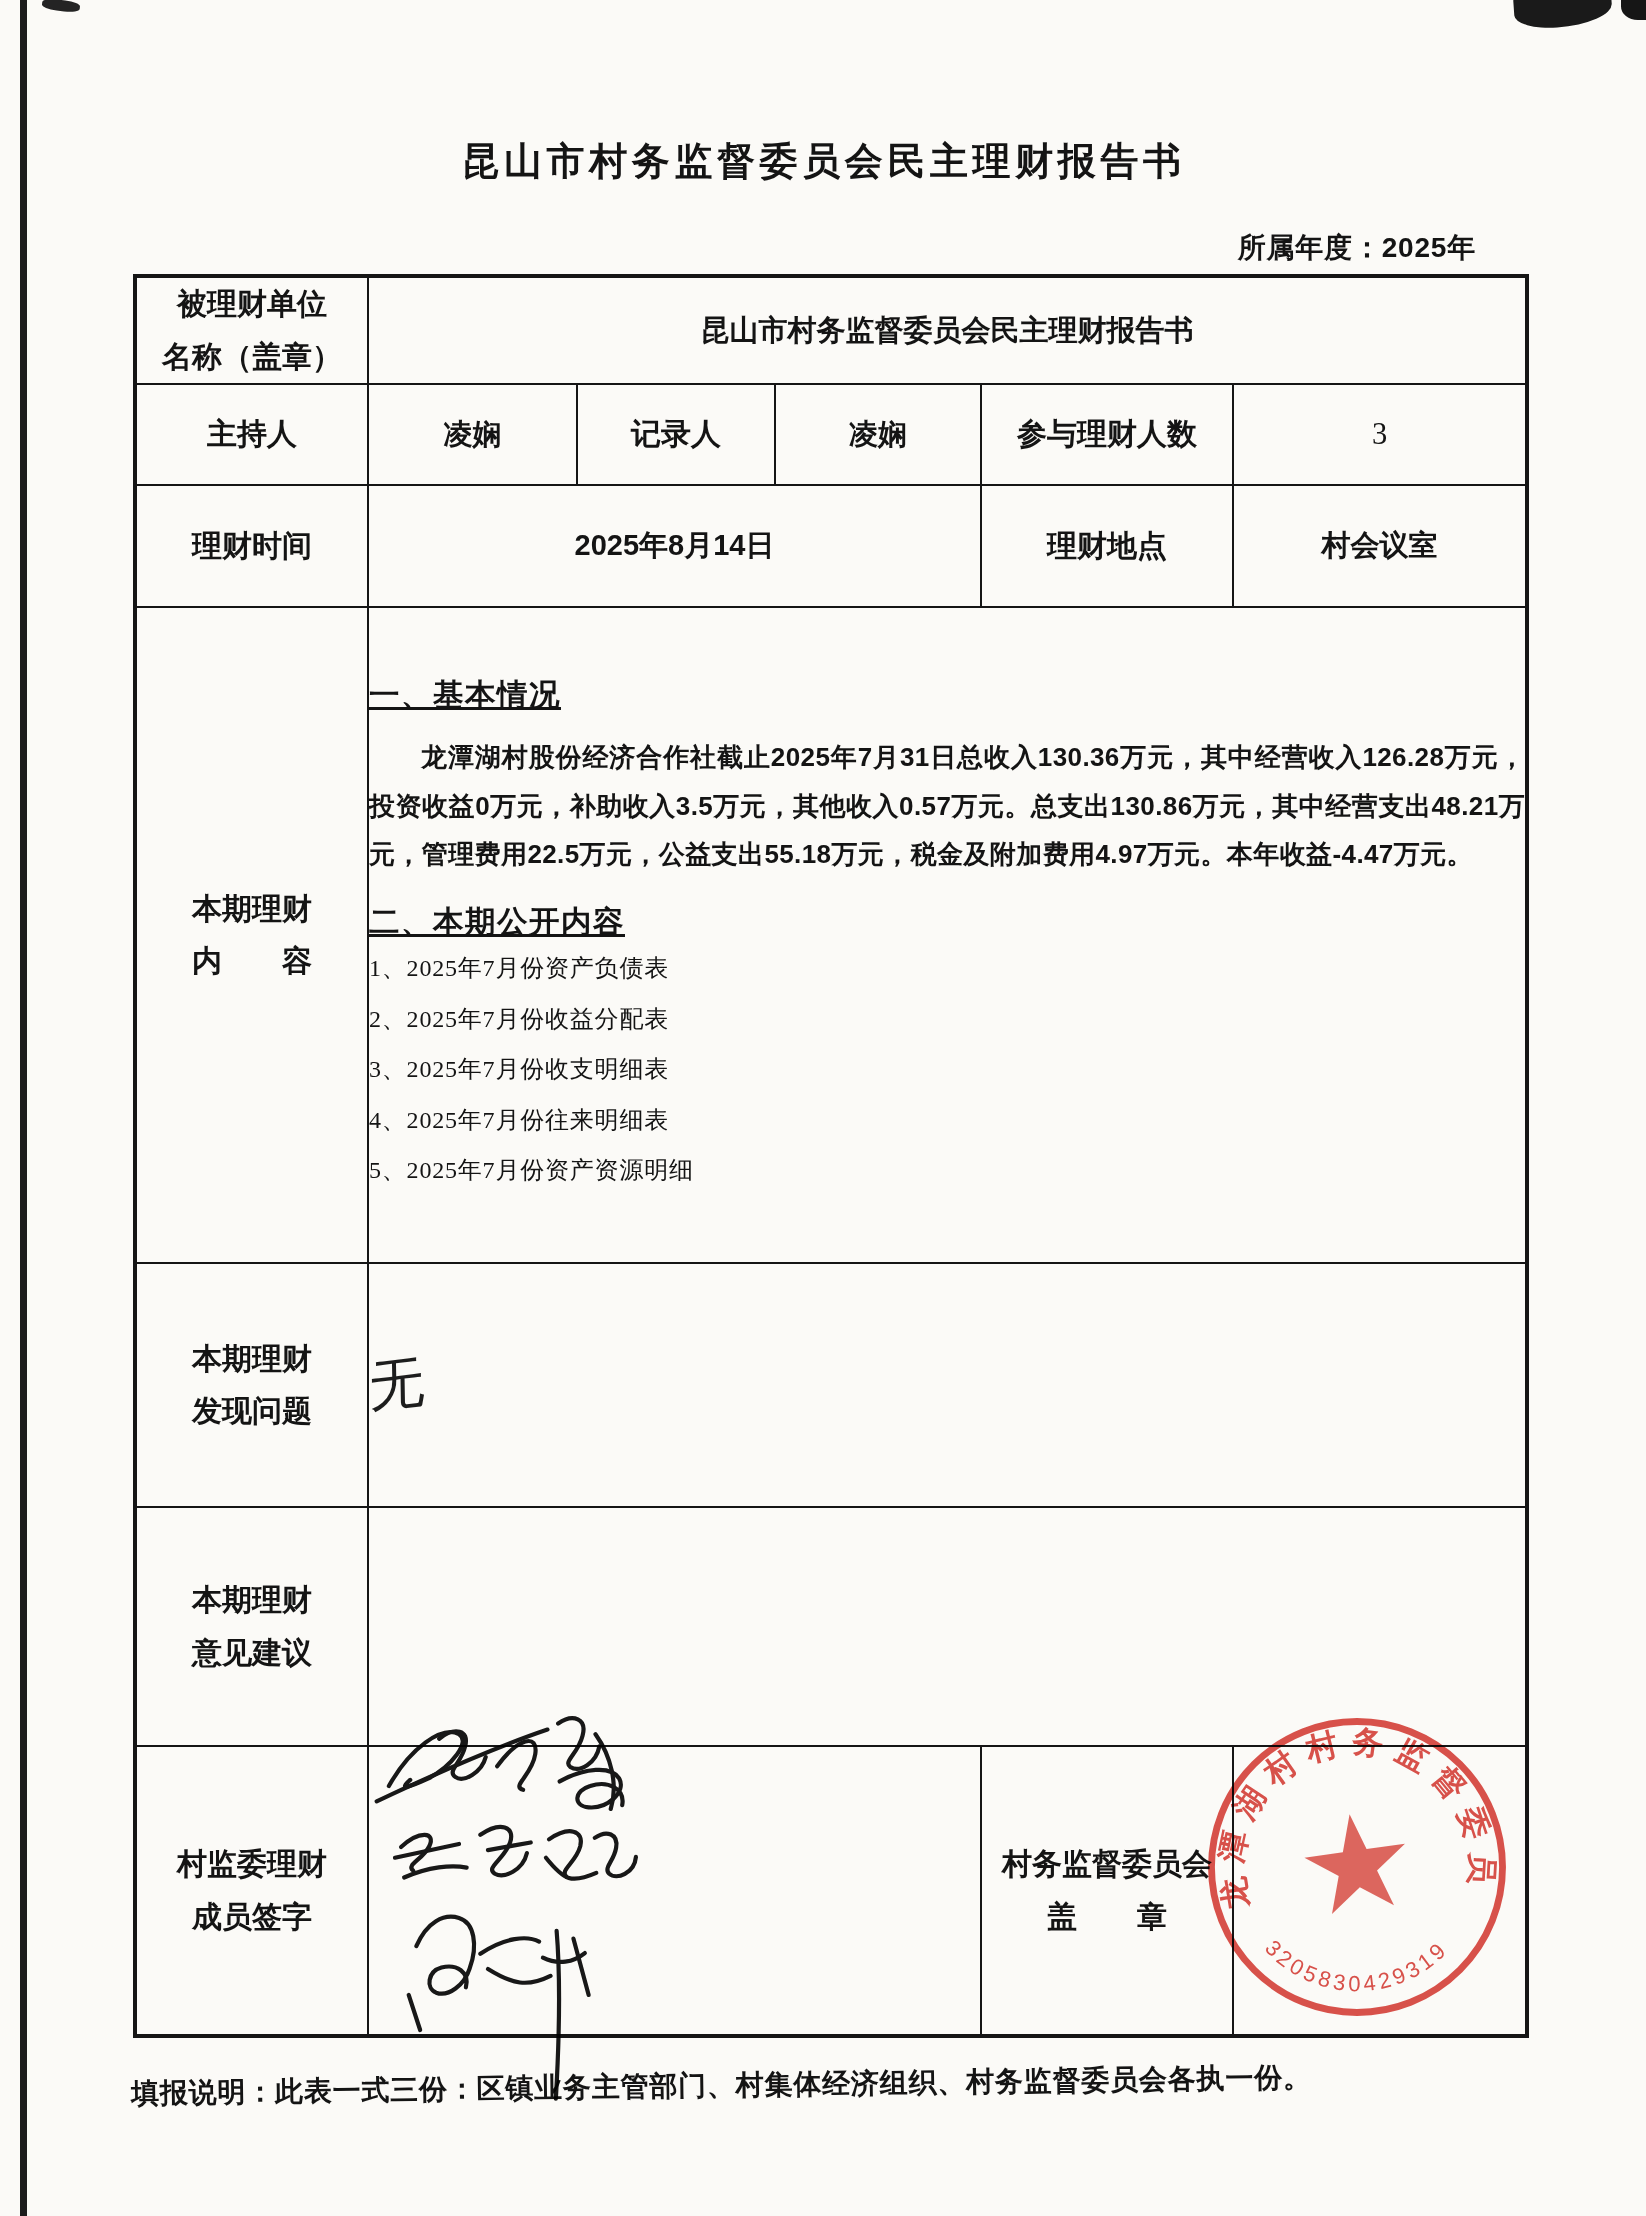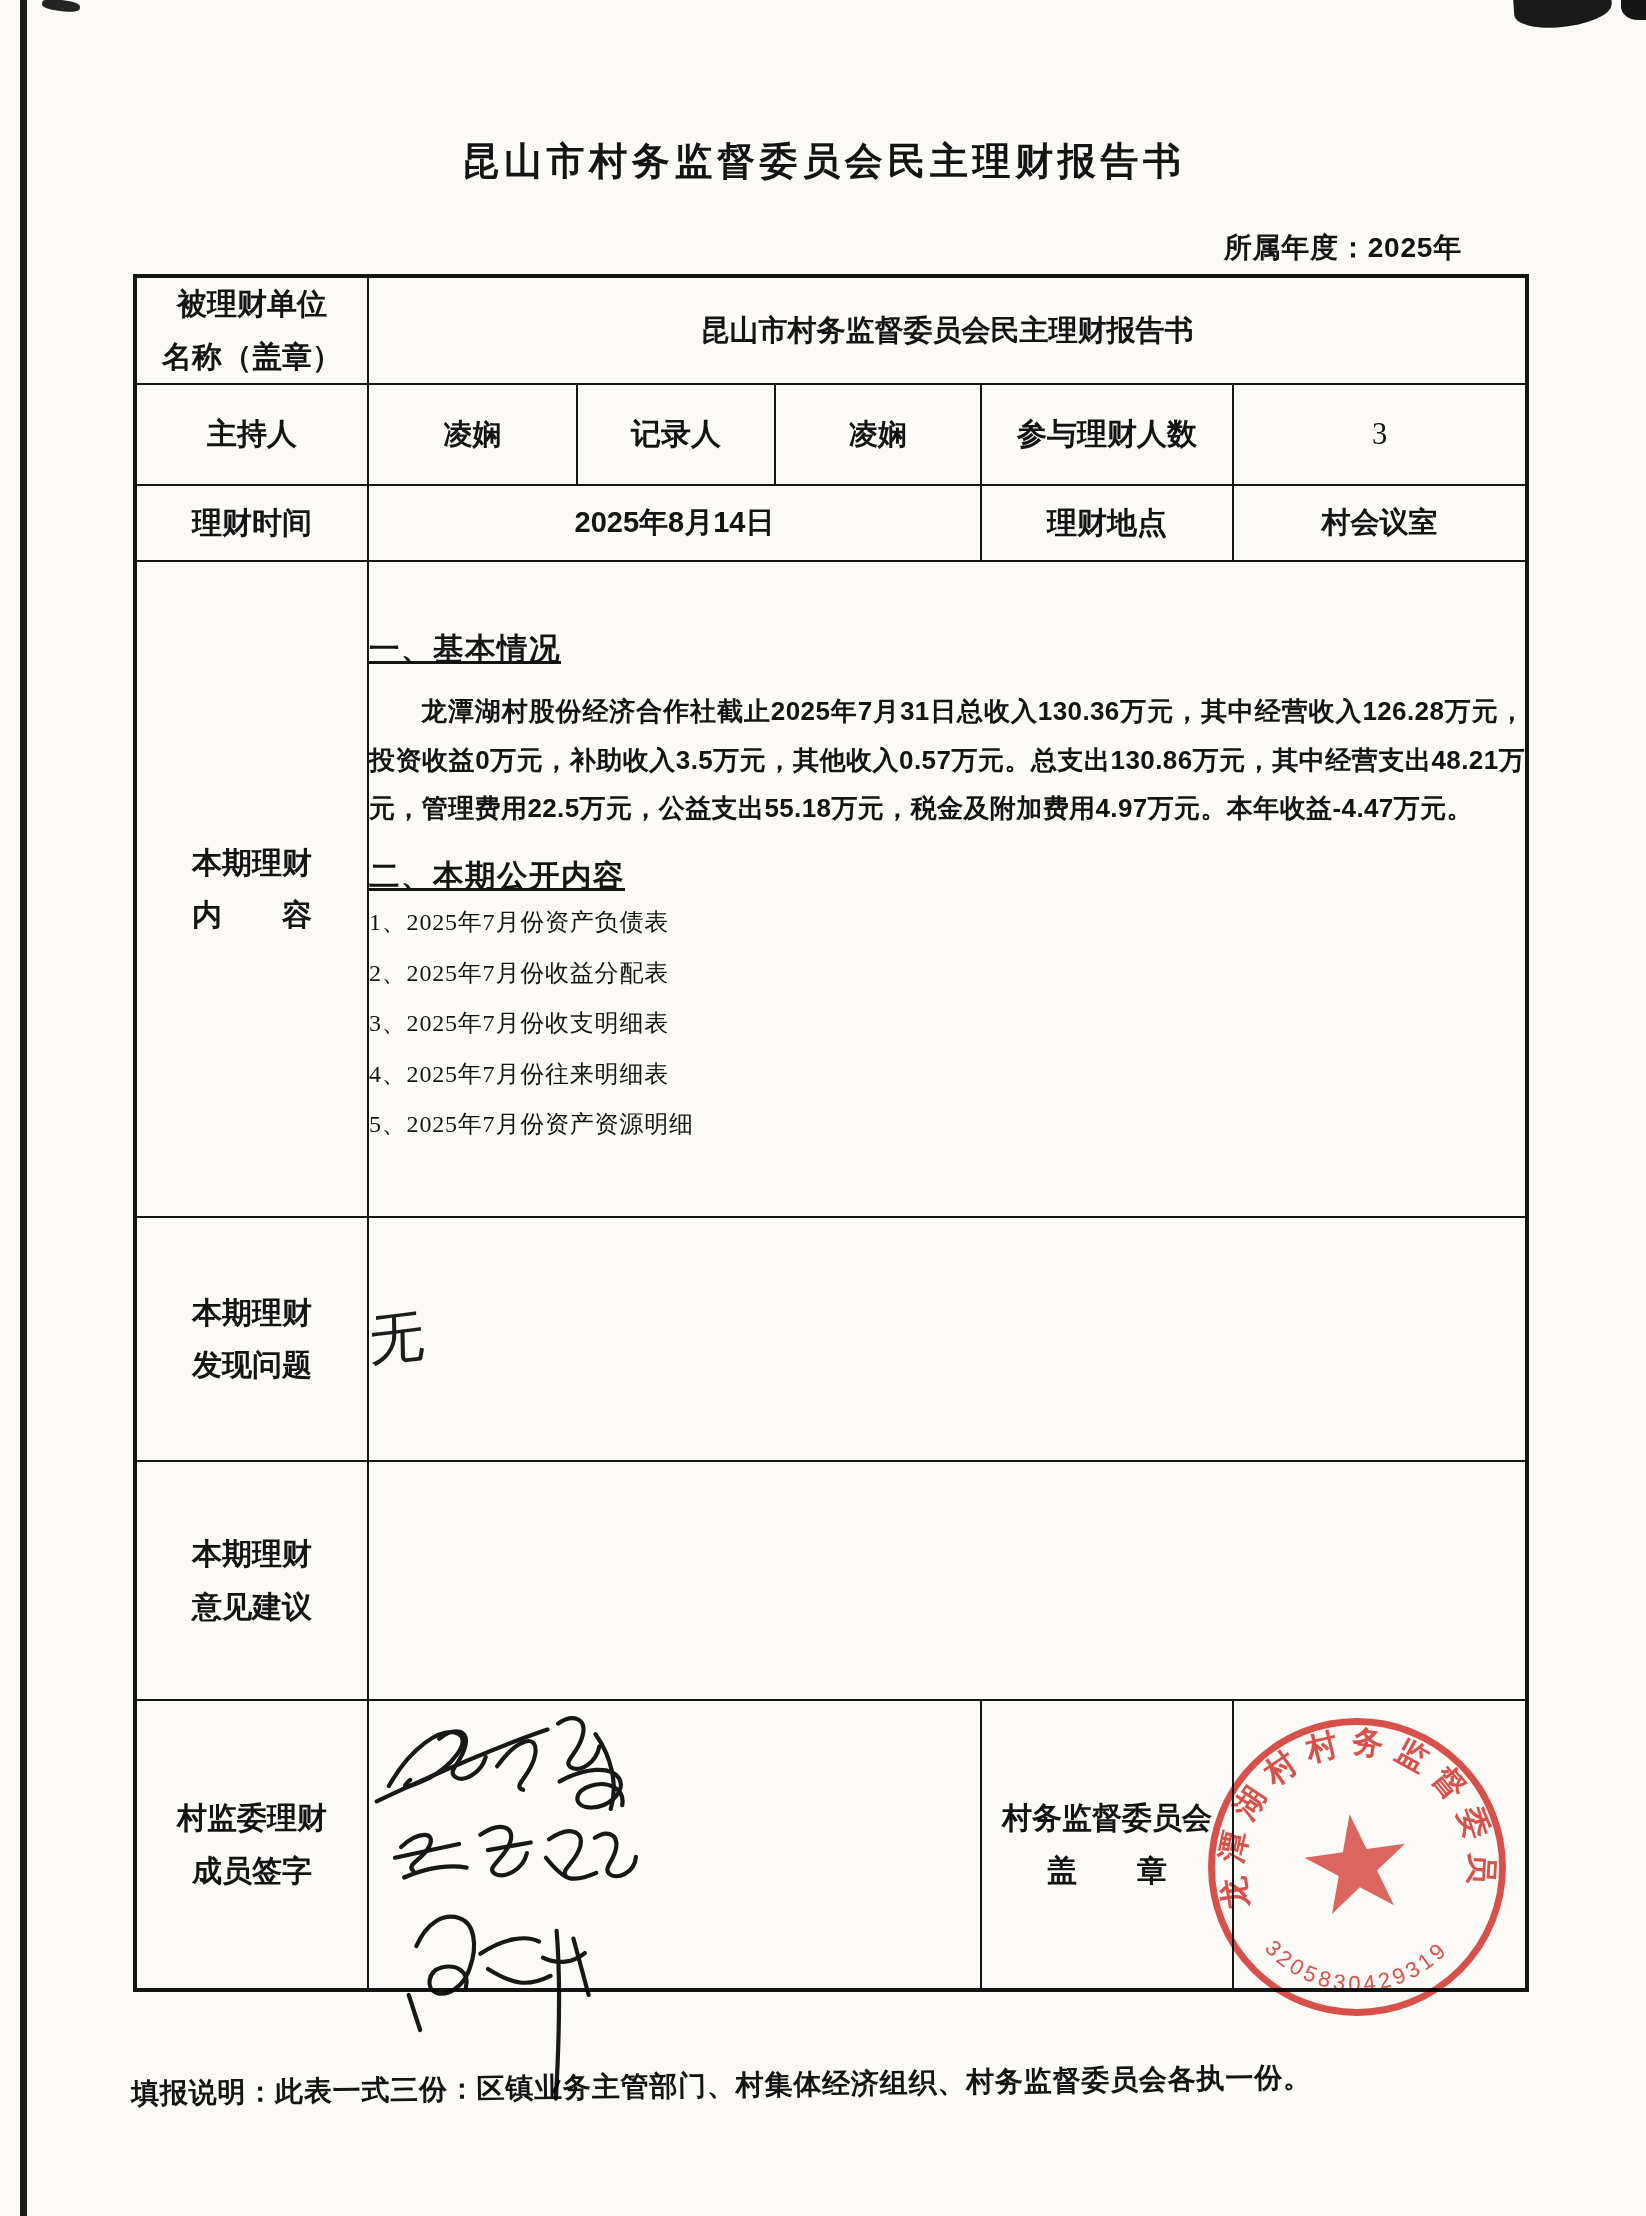--- a/index.html
+++ b/index.html
@@ -19,21 +19,21 @@
   .blob-tr{position:absolute;left:1514px;top:-7.6px;width:98px;height:35px;background:#1a1a1a;border-radius:6.1px 10.7px 60% 45%;transform:rotate(-4deg);}
   .blob-tr2{position:absolute;left:1621px;top:-4.6px;width:30.5px;height:24.4px;background:#161616;border-radius:0 0 0 55%;}
 
   
   .title{
     position:absolute;top:136px;left:0;width:1647px;
     margin:0;box-sizing:border-box;
     text-align:center;font-size:38px;font-weight:700;letter-spacing:4.6px;
   }
   .year{
-    position:absolute;top:229px;right:185px;
+    position:absolute;top:229px;right:171px;
     font-size:28px;font-weight:700;letter-spacing:0.8px;
   }
 
   
   table.form{
     position:absolute;left:133px;top:274px;width:1392px;
     border-collapse:collapse;table-layout:fixed;
     border:4.6px solid #151515;
   }
   table.form td{
@@ -114,21 +114,21 @@
       <td class="val" colspan="5">昆山市村务监督委员会民主理财报告书</td>
     </tr>
     <tr style="height:101px">
       <td class="lab">主持人</td>
       <td class="val">凌娴</td>
       <td class="lab">记录人</td>
       <td class="val">凌娴</td>
       <td class="lab">参与理财人数</td>
       <td class="val num">3</td>
     </tr>
-    <tr style="height:76px">
+    <tr style="height:122px">
       <td class="lab">理财时间</td>
       <td class="val" colspan="3">2025年8月14日</td>
       <td class="lab">理财地点</td>
       <td class="val">村会议室</td>
     </tr>
     <tr style="height:656px">
       <td class="lab">
         <span class="ll">本期理财</span>
         <span class="ll">内　　容</span>
       </td>

